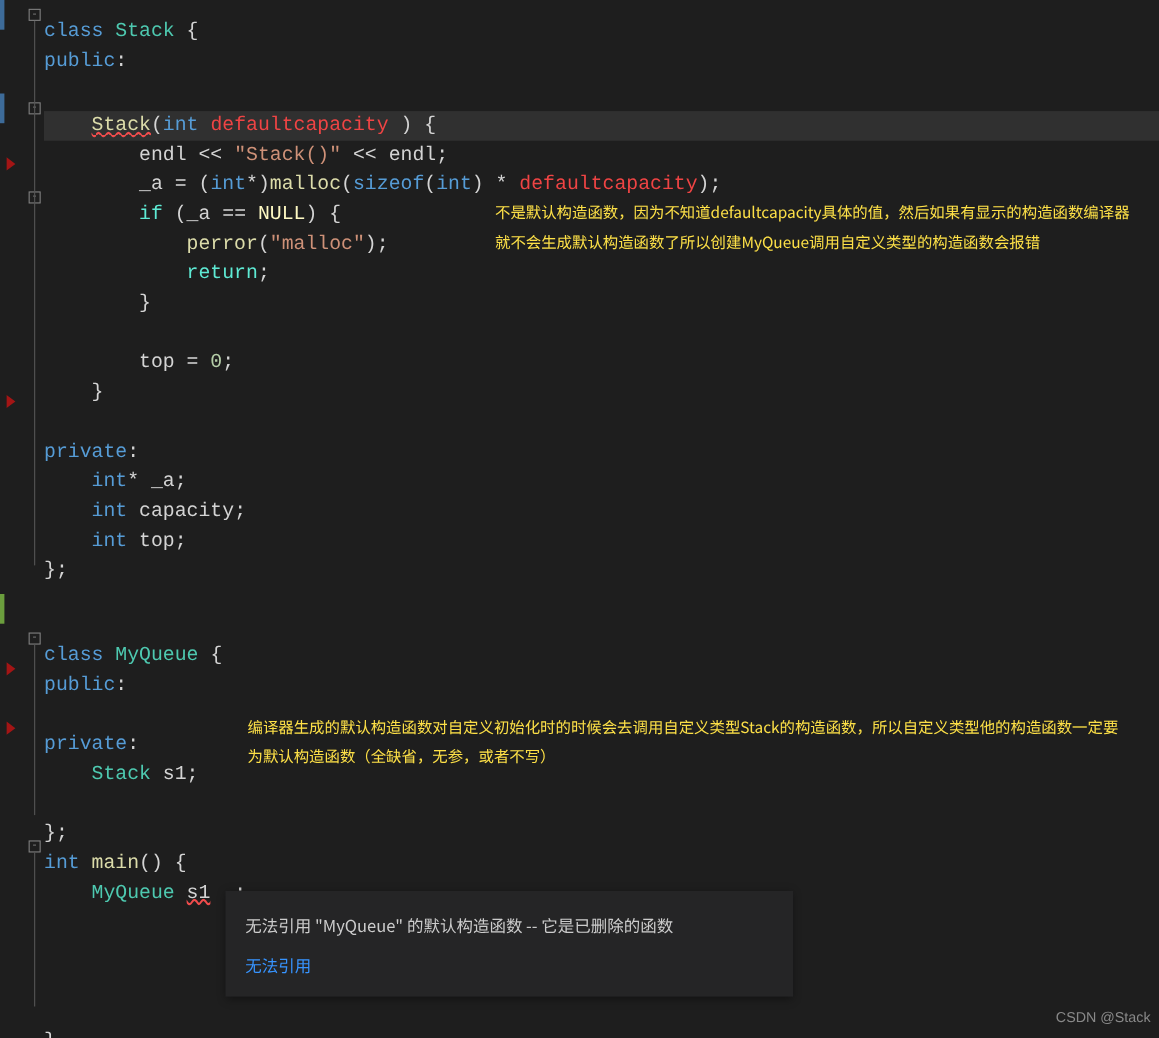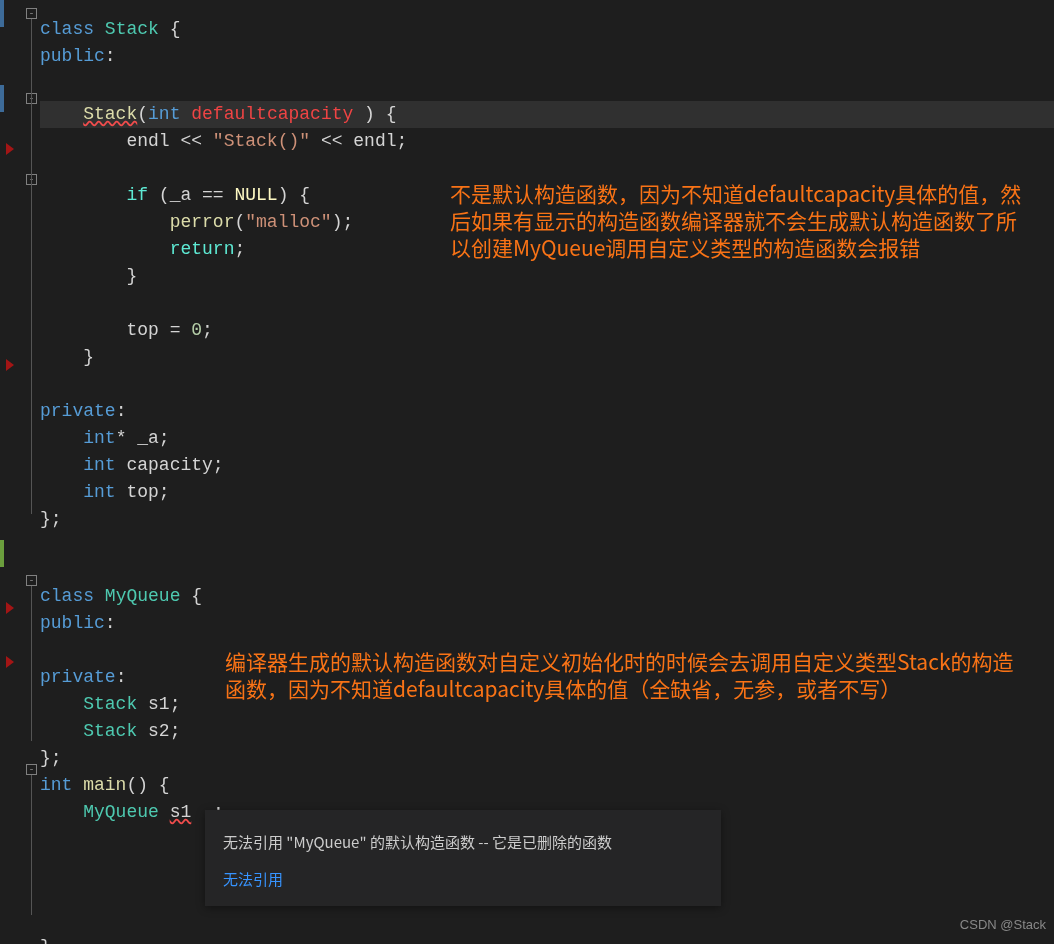--- a/index.html
+++ b/index.html
@@ -11,21 +11,21 @@
   .tok-kw{color:#569cd6}
   .tok-type{color:#4ec9b0}
   .tok-fn{color:#dcdcaa}
   .tok-str{color:#ce9178}
   .tok-num{color:#b5cea8}
   .tok-cm{color:#ef4444}
   .tok-ret{color:#5eead4}
   .tok-macro{color:#fef9c3}
   .tok-wavy{text-decoration:underline wavy #f14c4c}
   .tok-wavy2{text-decoration:underline wavy #f14c4c}
-  .anno{position:absolute;color:#f97316;font-family:"Microsoft YaHei","Noto Sans CJK SC",sans-serif;font-size:21px;line-height:27px;font-weight:400}
+  .anno{position:absolute;color:#fde047;font-family:"Microsoft YaHei","Noto Sans CJK SC",sans-serif;font-size:14px;line-height:27px;font-weight:400}
   .fold{position:absolute;left:26px;width:11px;height:11px;border:1px solid #808080;color:#808080;font-size:10px;line-height:9px;text-align:center;box-sizing:border-box;cursor:pointer;background:#1e1e1e}
   .fline{position:absolute;left:31px;width:1px;background:#555}
   .bp{position:absolute;left:6px;width:0;height:0;border-top:6px solid transparent;border-bottom:6px solid transparent;border-left:8px solid #a31515}
   .bar{position:absolute;left:0;width:4px;background:#3d6b99}
   .barB{position:absolute;left:0;width:4px;background:#6b9e3d}
   .tooltip{position:absolute;background:#252526;box-shadow:0 2px 8px rgba(0,0,0,.4);padding:14px 18px;font-family:"Microsoft YaHei","Noto Sans CJK SC",sans-serif;font-size:15px;color:#cccccc;z-index:10}
   .tooltip .tline{margin:4px 0}
   .tooltip .search{color:#3794ff;cursor:pointer;margin-top:10px}
   .watermark{position:absolute;right:8px;bottom:6px;color:#888;font-family:"Microsoft YaHei",sans-serif;font-size:13px}
 </style>
@@ -50,50 +50,50 @@
     <div class="bp" style="top:602px"></div>
     <div class="bp" style="top:656px"></div>
   </div>
 
   <div class="code">
     <div class="line" style="top:0px"><span class="tok-kw">class</span> <span class="tok-type">Stack</span><span> {</span></div>
     <div class="line" style="top:27px"><span class="tok-kw">public</span><span>:</span></div>
     <div class="line" style="top:54px"></div>
     <div class="line hl" style="top:85px"><span>    </span><span class="tok-fn tok-wavy">Stack</span><span>(</span><span class="tok-kw">int</span><span> </span><span class="tok-cm">defaultcapacity</span><span> ) { </span></div>
     <div class="line" style="top:112px"><span>        </span><span>endl</span><span> &lt;&lt; </span><span class="tok-str">"Stack()"</span><span> &lt;&lt; </span><span>endl</span><span>;</span></div>
+    <div class="line" style="top:139px"><span>        </span><span>_a</span><span> = (</span><span class="tok-kw">int</span><span>*)</span><span class="tok-fn">malloc</span><span>(</span><span class="tok-kw">sizeof</span><span>(</span><span class="tok-kw">int</span><span>) * </span><span class="tok-cm">defaultcapacity</span><span>);</span></div>
     <div class="line" style="top:166px"><span>        </span><span class="tok-ret">if</span><span> (</span><span>_a</span><span> == </span><span class="tok-macro">NULL</span><span>) {</span></div>
     <div class="line" style="top:193px"><span>            </span><span class="tok-fn">perror</span><span>(</span><span class="tok-str">"malloc"</span><span>);</span></div>
     <div class="line" style="top:220px"><span>            </span><span class="tok-ret">return</span><span>;</span></div>
     <div class="line" style="top:247px"><span>        </span><span>}</span></div>
     <div class="line" style="top:301px"><span>        </span><span>top</span><span> = </span><span class="tok-num">0</span><span>;</span></div>
     <div class="line" style="top:328px"><span>    </span><span>}</span></div>
     <div class="line" style="top:355px"></div>
     <div class="line" style="top:382px"><span class="tok-kw">private</span><span>:</span></div>
     <div class="line" style="top:409px"><span>    </span><span class="tok-kw">int</span><span>* </span><span>_a</span><span>;</span></div>
     <div class="line" style="top:436px"><span>    </span><span class="tok-kw">int</span><span> </span><span>capacity</span><span>;</span></div>
     <div class="line" style="top:463px"><span>    </span><span class="tok-kw">int</span><span> </span><span>top</span><span>;</span></div>
     <div class="line" style="top:490px"><span>};</span></div>
     <div class="line" style="top:540px"></div>
     <div class="line" style="top:567px"><span class="tok-kw">class</span> <span class="tok-type">MyQueue</span><span> {</span></div>
     <div class="line" style="top:594px"><span class="tok-kw">public</span><span>:</span></div>
     <div class="line" style="top:621px"></div>
     <div class="line" style="top:648px"><span class="tok-kw">private</span><span>:</span></div>
     <div class="line" style="top:675px"><span>    </span><span class="tok-type">Stack</span><span> </span><span>s1</span><span>;</span></div>
-    <div class="line" style="top:702px"><span>    </span><span class="tok-type">Stack</span><span> </span><span>s2</span><span>;</span></div>
     <div class="line" style="top:729px"><span>};</span></div>
     <div class="line" style="top:756px"><span class="tok-kw">int</span><span> </span><span class="tok-fn">main</span><span>()</span><span> {</span></div>
     <div class="line" style="top:783px"><span>    </span><span class="tok-type">MyQueue</span><span> </span><span class="tok-wavy2">s1</span><span>  </span><span>;</span></div>
     <div class="line" style="top:810px"></div>
     <div class="line" style="top:837px"></div>
     <div class="line" style="top:864px"></div>
     <div class="line" style="top:918px"><span>}</span></div>
   </div>
 
   <div class="anno" style="left:450px;top:180px;width:580px">不是默认构造函数，因为不知道defaultcapacity具体的值，然后如果有显示的构造函数编译器就不会生成默认构造函数了所以创建MyQueue调用自定义类型的构造函数会报错</div>
-  <div class="anno" style="left:225px;top:648px;width:800px">编译器生成的默认构造函数对自定义初始化时的时候会去调用自定义类型Stack的构造函数，因为不知道defaultcapacity具体的值（全缺省，无参，或者不写）</div>
+  <div class="anno" style="left:225px;top:648px;width:800px">编译器生成的默认构造函数对自定义初始化时的时候会去调用自定义类型Stack的构造函数，所以自定义类型他的构造函数一定要为默认构造函数（全缺省，无参，或者不写）</div>
 
   <div class="tooltip" style="left:205px;top:810px;width:480px">
     <div class="tline">无法引用 "MyQueue" 的默认构造函数 -- 它是已删除的函数</div>
     <div class="search">无法引用</div>
   </div>
 
   <div class="watermark">CSDN @Stack</div>
 </div>
 
 </body></html>

